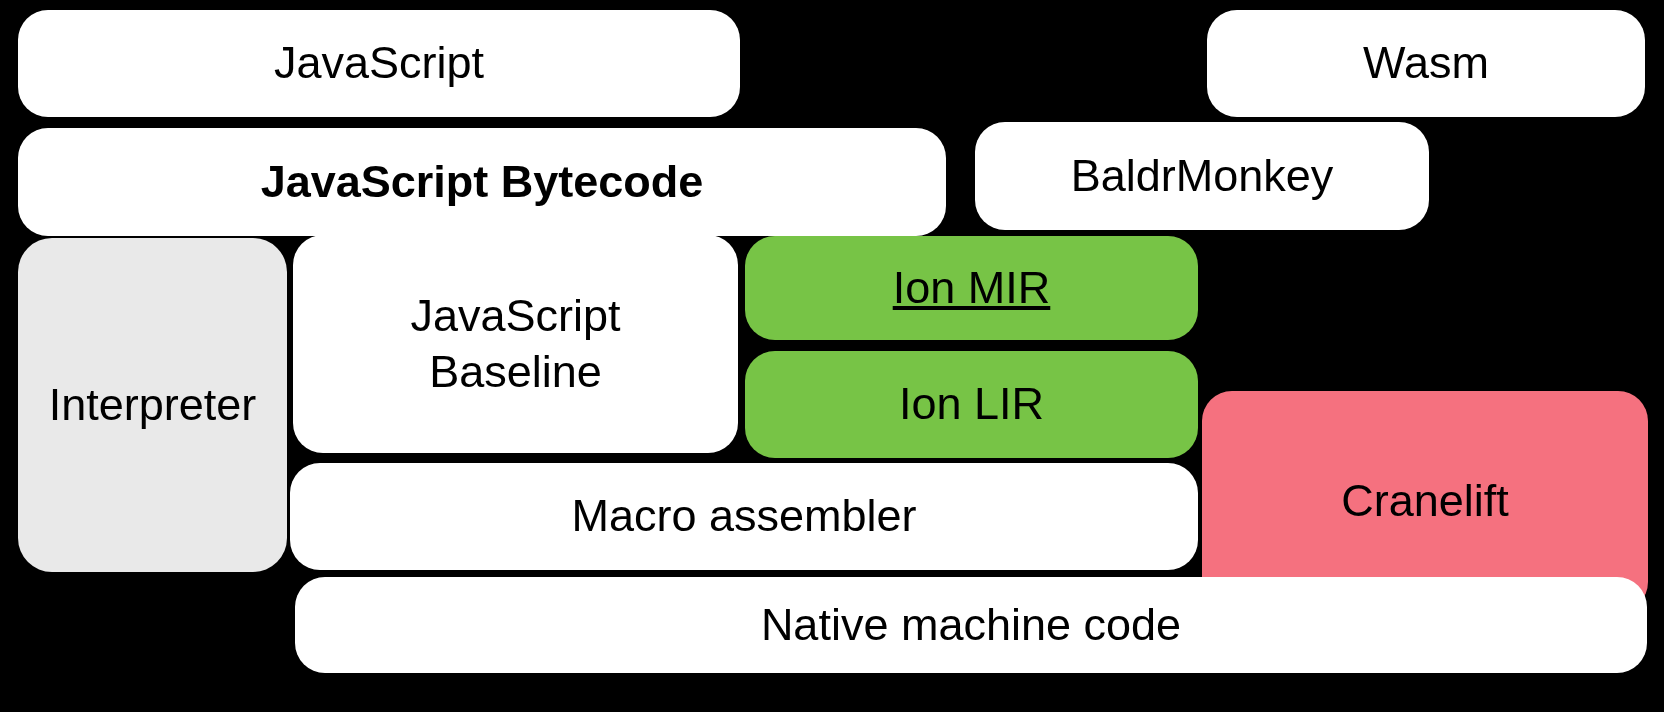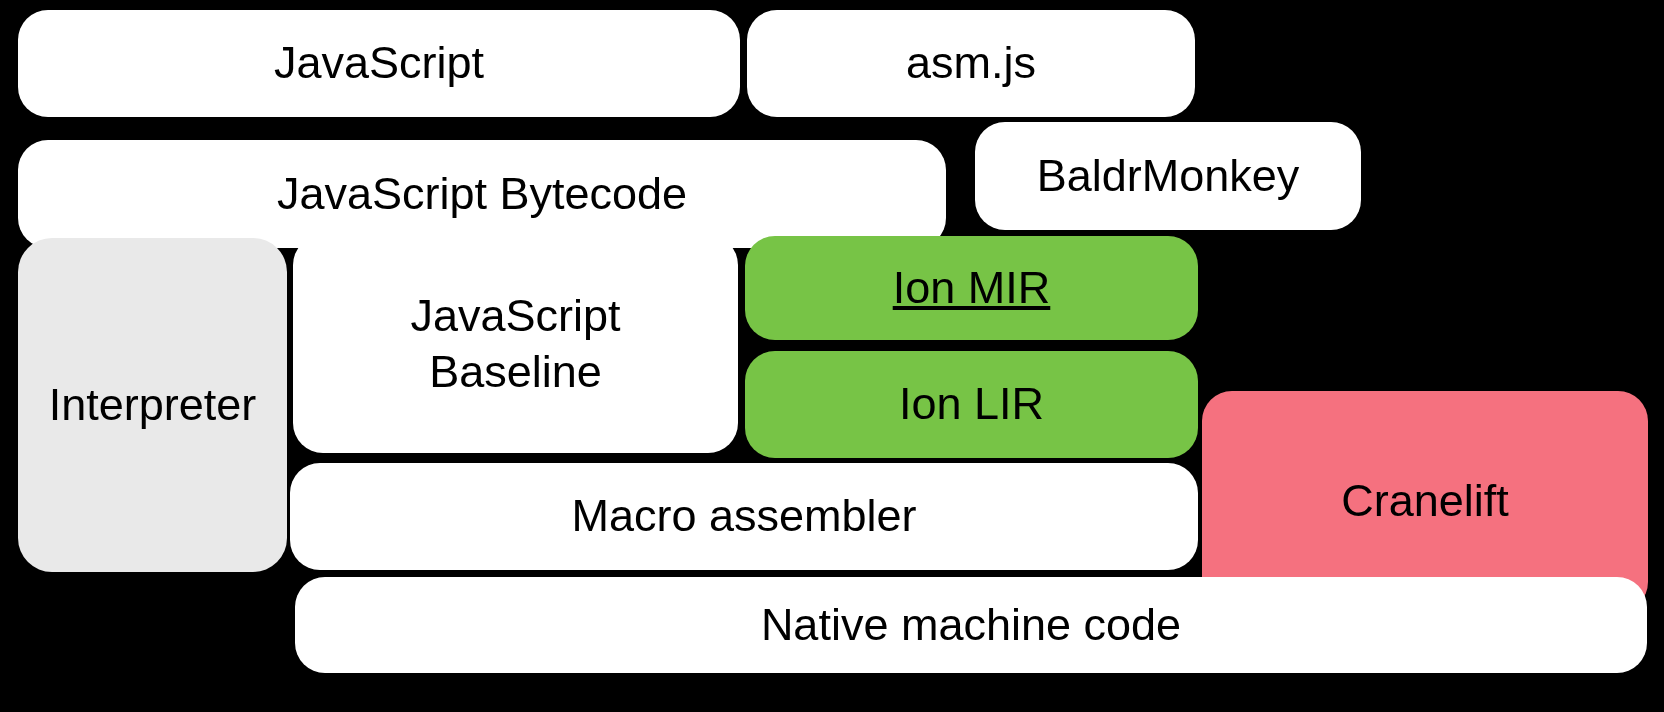--- a/index.html
+++ b/index.html
@@ -30,43 +30,43 @@
     white-space: nowrap;
   }
   .c-white { background: #ffffff; }
   .c-gray  { background: #e9e9e9; }
   .c-green { background: #77c446; }
   .c-pink  { background: #f5717f; margin-top: 41px; }
 
   #b-javascript   { left: 18px;   top: 10px;  width: 722px;  height: 107px; }
   #b-asmjs        { left: 747px;  top: 10px;  width: 448px;  height: 107px; }
   #b-wasm         { left: 1207px; top: 10px;  width: 438px;  height: 107px; }
-  #b-bytecode     { left: 18px;   top: 140px; width: 928px;  height: 108px; }
-  #b-baldrmonkey  { left: 975px;  top: 122px; width: 386px;  height: 108px; }
+  #b-bytecode     { left: 18px;   top: 128px; width: 928px;  height: 108px; font-weight: bold; }
+  #b-baldrmonkey  { left: 975px;  top: 122px; width: 454px;  height: 108px; }
   #b-interpreter  { left: 18px;   top: 238px; width: 269px;  height: 334px; border-radius: 34px; }
   #b-baseline     { left: 293px;  top: 235px; width: 445px;  height: 218px; }
   #b-ionmir       { left: 745px;  top: 236px; width: 453px;  height: 104px; text-decoration: underline; }
   #b-ionlir       { left: 745px;  top: 351px; width: 453px;  height: 107px; }
   #b-cranelift    { left: 1202px; top: 350px; width: 446px;  height: 221px; }
   #b-macro        { left: 290px;  top: 463px; width: 908px;  height: 107px; }
   #b-native       { left: 295px;  top: 577px; width: 1352px; height: 96px; }
 </style>
 </head>
 <body>
 
 <div id="canvas">
 
   <div class="box c-white" id="b-javascript">
     <span>JavaScript</span>
   </div>
 
-  <div class="box c-white" id="b-asmjs">
-    <span>asm.js</span>
+
+  <div class="box c-white" id="b-wasm">
+    <span>Wasm</span>
   </div>
-
 
   <div class="box c-white" id="b-bytecode">
     <span>JavaScript Bytecode</span>
   </div>
 
   <div class="box c-white" id="b-baldrmonkey">
     <span>BaldrMonkey</span>
   </div>
 
   <div class="box c-gray" id="b-interpreter">

